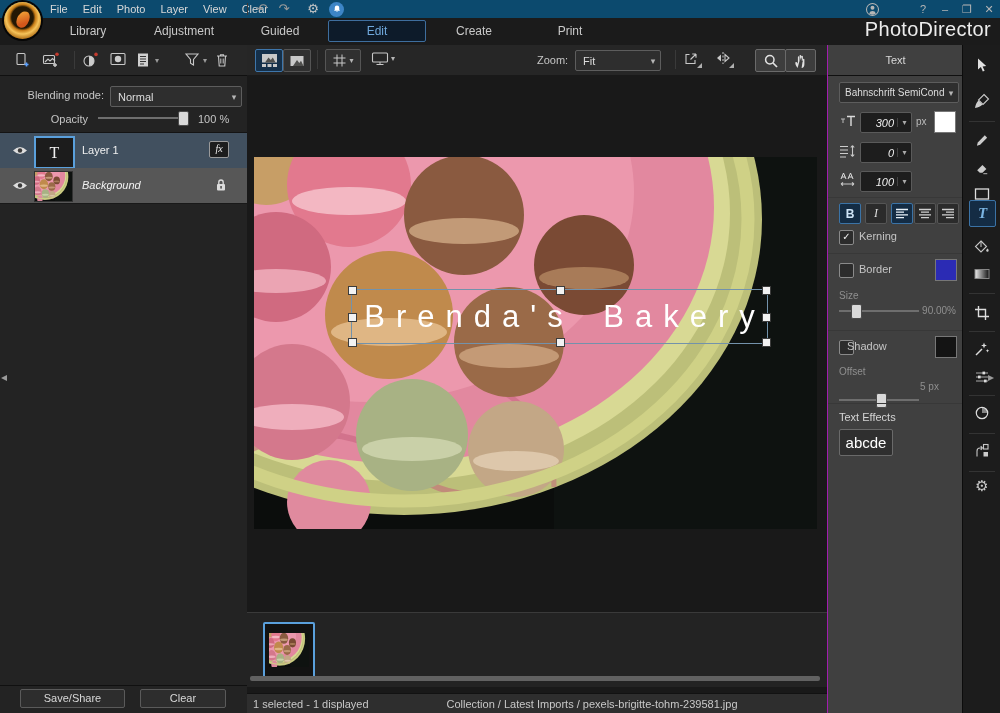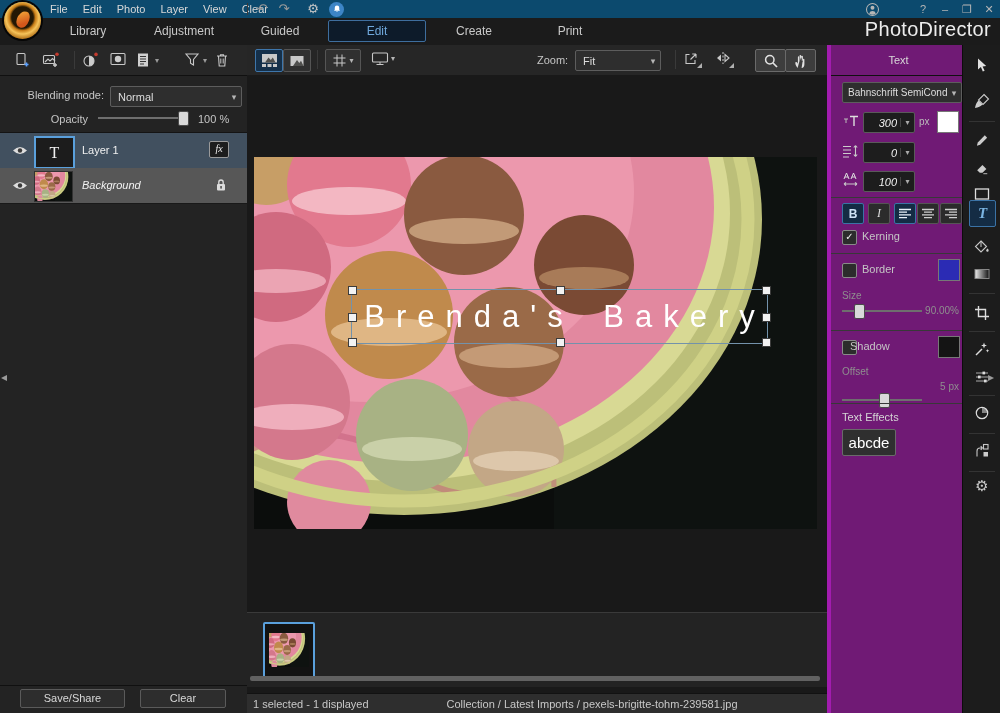--- a/index.html
+++ b/index.html
@@ -53,21 +53,21 @@
   #canvas{position:absolute;left:0;top:30px;width:580px;height:537px;background:#191919;overflow:hidden;}
   #photo{position:absolute;left:7px;top:82px;width:563px;height:372px;}
   #selbox{position:absolute;left:104px;top:214px;width:415px;height:53px;border:1px solid #7392ab;display:flex;align-items:center;justify-content:center;}
   #seltext{color:#fff;font-size:31px;font-weight:400;letter-spacing:11px;word-spacing:10px;white-space:nowrap;text-indent:11px;}
   .handle{position:absolute;width:7px;height:7px;background:#f2f2f2;border:1px solid #3c3c3c;}
   #filmstrip{position:absolute;left:0;top:567px;width:580px;height:74px;background:#232323;border-top:1px solid #3a3a3a;}
   #thumb-sel{position:absolute;left:16px;top:9px;width:48px;height:52px;border:2px solid #5aa0dc;border-radius:2px;background:#121212;display:flex;align-items:center;justify-content:center;}
   #fscroll{position:absolute;left:3px;top:63px;width:570px;height:5px;background:#616161;border-radius:2px;}
   #statusbar{position:absolute;left:0;top:648px;width:580px;height:20px;background:#2e2e2e;border-top:1px solid #121212;font-size:11px;color:#c8c8c8;}
   
-  #right-panel{left:827px;top:45px;width:135px;height:668px;background:#701a75;border-left:4px solid #a21caf;}
+  #right-panel{left:827px;top:45px;width:135px;height:668px;background:#404040;border-left:1px solid #a21caf;}
   #rp-head{position:absolute;left:0;top:0;width:135px;height:30px;border-bottom:1px solid #101010;display:flex;align-items:center;justify-content:center;font-size:11px;color:#d8d8d8;}
   .numbox{position:absolute;height:19px;background:#1d1d1d;border:1px solid #5a5a5a;border-radius:2px;display:flex;align-items:center;}
   .numbox .nval{flex:1;text-align:right;font-size:11px;font-style:italic;color:#eee;padding-right:3px;}
   .numbox .car{width:13px;text-align:center;color:#aaa;font-size:8px;border-left:1px solid #444;}
   .swatch{position:absolute;width:20px;height:20px;border:1px solid #777;}
   .chk{position:absolute;width:13px;height:13px;background:#2c2c2c;border:1px solid #8a8a8a;border-radius:2px;color:#eee;font-size:10px;line-height:12px;text-align:center;}
   .minilbl{font-size:10px;color:#8f8f8f;}
   .hline{position:absolute;left:0;width:135px;height:1px;background:#383838;}
   .albtn{position:absolute;top:158px;width:20px;height:19px;border:1px solid #555;background:#2b2b2b;border-radius:2px;display:flex;align-items:center;justify-content:center;}
   .albtn.active{border-color:#3b73a6;background:#142c44;}
@@ -476,21 +476,21 @@
 
   <div class="chk" style="left:11px;top:295px"></div>
   <span class="abs lbl" style="left:19px;top:295px">Shadow</span>
   <div class="swatch" style="left:107px;top:291px;background:#141414"></div>
 
   <span class="abs minilbl" style="left:11px;top:321px">Offset</span>
   <div class="abs slider" style="left:11px;top:335px;width:80px">
     <div class="track"></div>
     <div class="thumb" style="left:37px"></div>
   </div>
-  <span class="abs minilbl" style="left:92px;top:336px;width:36px;text-align:right">5 px</span>
+  <span class="abs minilbl" style="left:92px;top:336px;width:36px;">5 px</span>
 
   <div class="hline" style="top:358px"></div>
 
   <span class="abs" style="left:11px;top:366px;font-size:11px;color:#d5d5d5">Text Effects</span>
   <div class="abs" style="left:11px;top:384px;width:52px;height:25px;background:#2f2f2f;border:1px solid #6a6a6a;border-radius:2px;display:flex;align-items:center;justify-content:center;font-size:15px;color:#fff">abcde</div>
 </div>
 
 <div id="right-toolbar" class="abs">
   <span class="ic rt-ic" style="top:12px">
       <svg width="16" height="16" viewBox="0 0 16 16">

